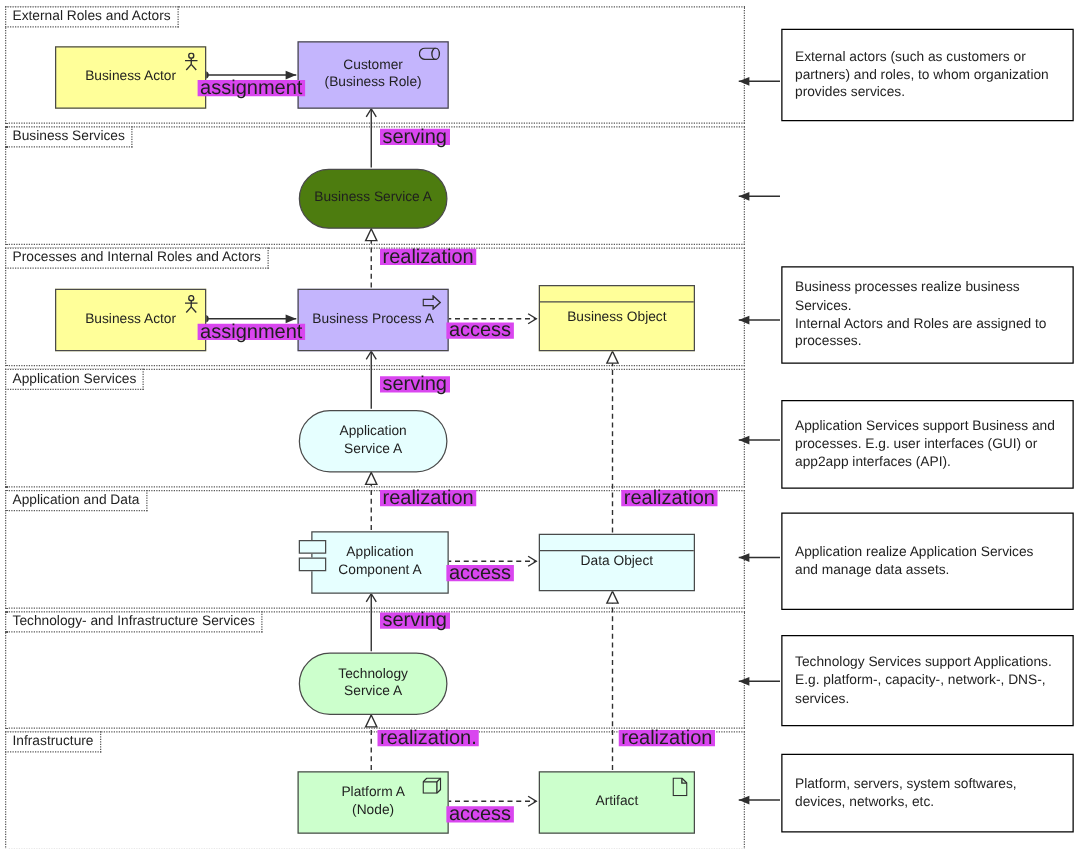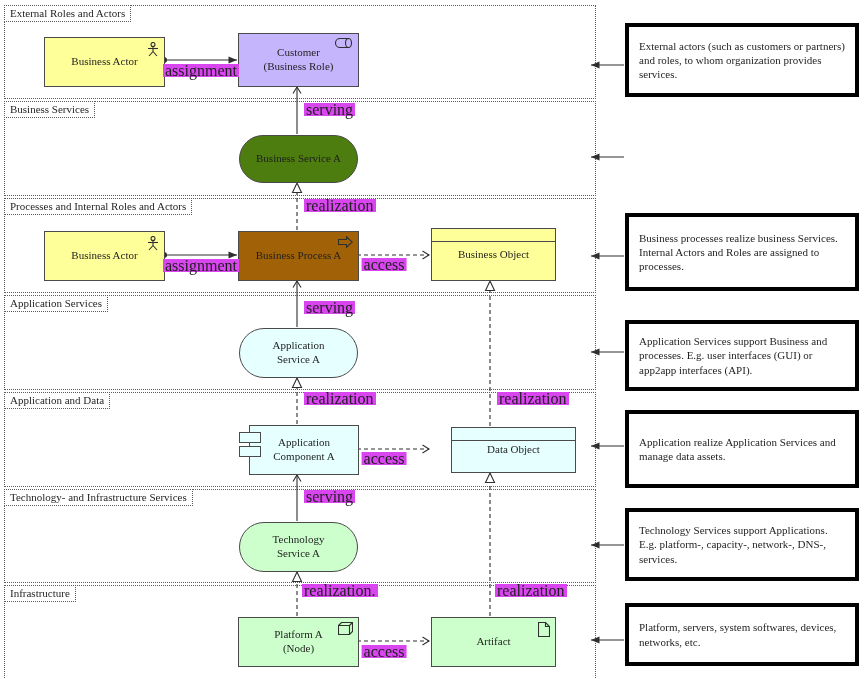--- a/index.html
+++ b/index.html
@@ -1,36 +1,36 @@
 <!DOCTYPE html>
 <html><head>
 <meta charset="utf-8">
 <style>
   html,body{margin:0;padding:0;background:#ffffff}
-  .canvas{position:relative;width:864px;height:679px;background:#ffffff;font-family:Liberation Serif, serif;color:#1f1f1f;overflow:hidden}
+  .canvas{position:relative;width:864px;height:679px;background:#ffffff;font-family:Liberation Sans, sans-serif;color:#1f1f1f;overflow:hidden}
 
   .band{position:absolute;left:4px;width:590px;border:1px dotted #5a5a5a;z-index:1}
   .band-label{position:absolute;left:-1px;top:-1px;padding:1px 5px;border:1px dotted #5a5a5a;background:#fff;font-size:11px;line-height:13px;white-space:nowrap}
 
   .edges{position:absolute;left:0;top:0;z-index:2;pointer-events:none}
   .edges line{stroke:#2f2f2f;stroke-width:1.1;fill:none}
   .edges line.dashed{stroke-dasharray:4 3}
 
   .node{position:absolute;z-index:3;display:flex;align-items:center;justify-content:center;border:1px solid #4a4a4a;font-size:11px;line-height:1.25;text-align:center;white-space:pre-line}
   .stadium{border-radius:26px}
   .obj{}
   .titlebar{position:absolute;top:12px;left:0;width:100%;border-top:1px solid #4a4a4a}
   .icon{position:absolute;fill:none;stroke:#2f2f2f;stroke-width:1.1}
   .icon.tr{top:4px;right:5px}
   .ctab{position:absolute;left:-11px;width:20px;height:9px;border:1px solid #4a4a4a;z-index:1}
 
   .elabel{position:absolute;z-index:4;background:#d946ef;padding:0 2px;font-size:16px;line-height:13px;white-space:nowrap}
   .elabel.c{transform:translateX(-50%)}
 
-  .note{position:absolute;left:625px;width:234px;z-index:3;border:4px solid #000000;background:#fff;display:flex;align-items:center;padding:20px 10px;font-size:11px;line-height:1.3;box-sizing:border-box}
+  .note{position:absolute;left:625px;width:234px;z-index:3;border:1px solid #000000;background:#fff;display:flex;align-items:center;padding:20px 10px;font-size:11px;line-height:1.3;box-sizing:border-box}
   .note span{white-space:pre-line}
 </style>
 </head>
 <body>
 
 <div class="canvas">
 
   <div class="band" style="top:5px;height:92px">
     <span class="band-label">External Roles and Actors</span>
   </div>
@@ -132,21 +132,21 @@
     <svg class="icon tr" width="12" height="15" viewBox="0 0 12 15">
       <circle cx="6" cy="2.5" r="2"></circle>
         <line x1="6" y1="4.5" x2="6" y2="9.5"></line>
         <line x1="1" y1="6.5" x2="11" y2="6.5"></line>
         <line x1="6" y1="9.5" x2="2" y2="14"></line>
         <line x1="6" y1="9.5" x2="10" y2="14"></line>
     </svg>
     <span>Business Actor</span>
   </div>
 
-  <div class="node" style="left: 238px; top: 231px; width: 119px; height: 48px; background-color: #a16207;">
+  <div class="node" style="left: 238px; top: 231px; width: 119px; height: 48px; background-color: #c4b5fd;">
     <svg class="icon tr" width="15" height="12" viewBox="0 0 15 12">
       <path d="M0.5,3.5 H8.5 V0.8 L14.2,6 L8.5,11.2 V8.5 H0.5 Z"></path>
     </svg>
     <span>Business Process A</span>
   </div>
 
   <div class="node obj" style="left: 431px; top: 228px; width: 123px; height: 51px; background-color: rgb(255, 255, 153);">
     <div class="titlebar"></div>
     <span>Business Object</span>
   </div>
@@ -156,21 +156,21 @@
 Service A</span>
   </div>
 
   <div class="node" style="left: 249px; top: 425px; width: 108px; height: 48px; background-color: rgb(230, 255, 255);">
     <div class="ctab" style="top: 6px; background-color: rgb(230, 255, 255);"></div>
     <div class="ctab" style="top: 20px; background-color: rgb(230, 255, 255);"></div>
     <span>Application
 Component A</span>
   </div>
 
-  <div class="node obj" style="left: 431px; top: 427px; width: 123px; height: 44px; background-color: rgb(230, 255, 255); margin-left: 20px;">
+  <div class="node obj" style="left: 431px; top: 427px; width: 123px; height: 44px; background-color: rgb(230, 255, 255);">
     <div class="titlebar"></div>
     <span>Data Object</span>
   </div>
 
   <div class="node stadium" style="left: 239px; top: 522px; width: 117px; height: 48px; background-color: rgb(204, 255, 204);">
     <span>Technology
 Service A</span>
   </div>
 
   <div class="node" style="left: 238px; top: 617px; width: 119px; height: 48px; background-color: rgb(204, 255, 204);">

